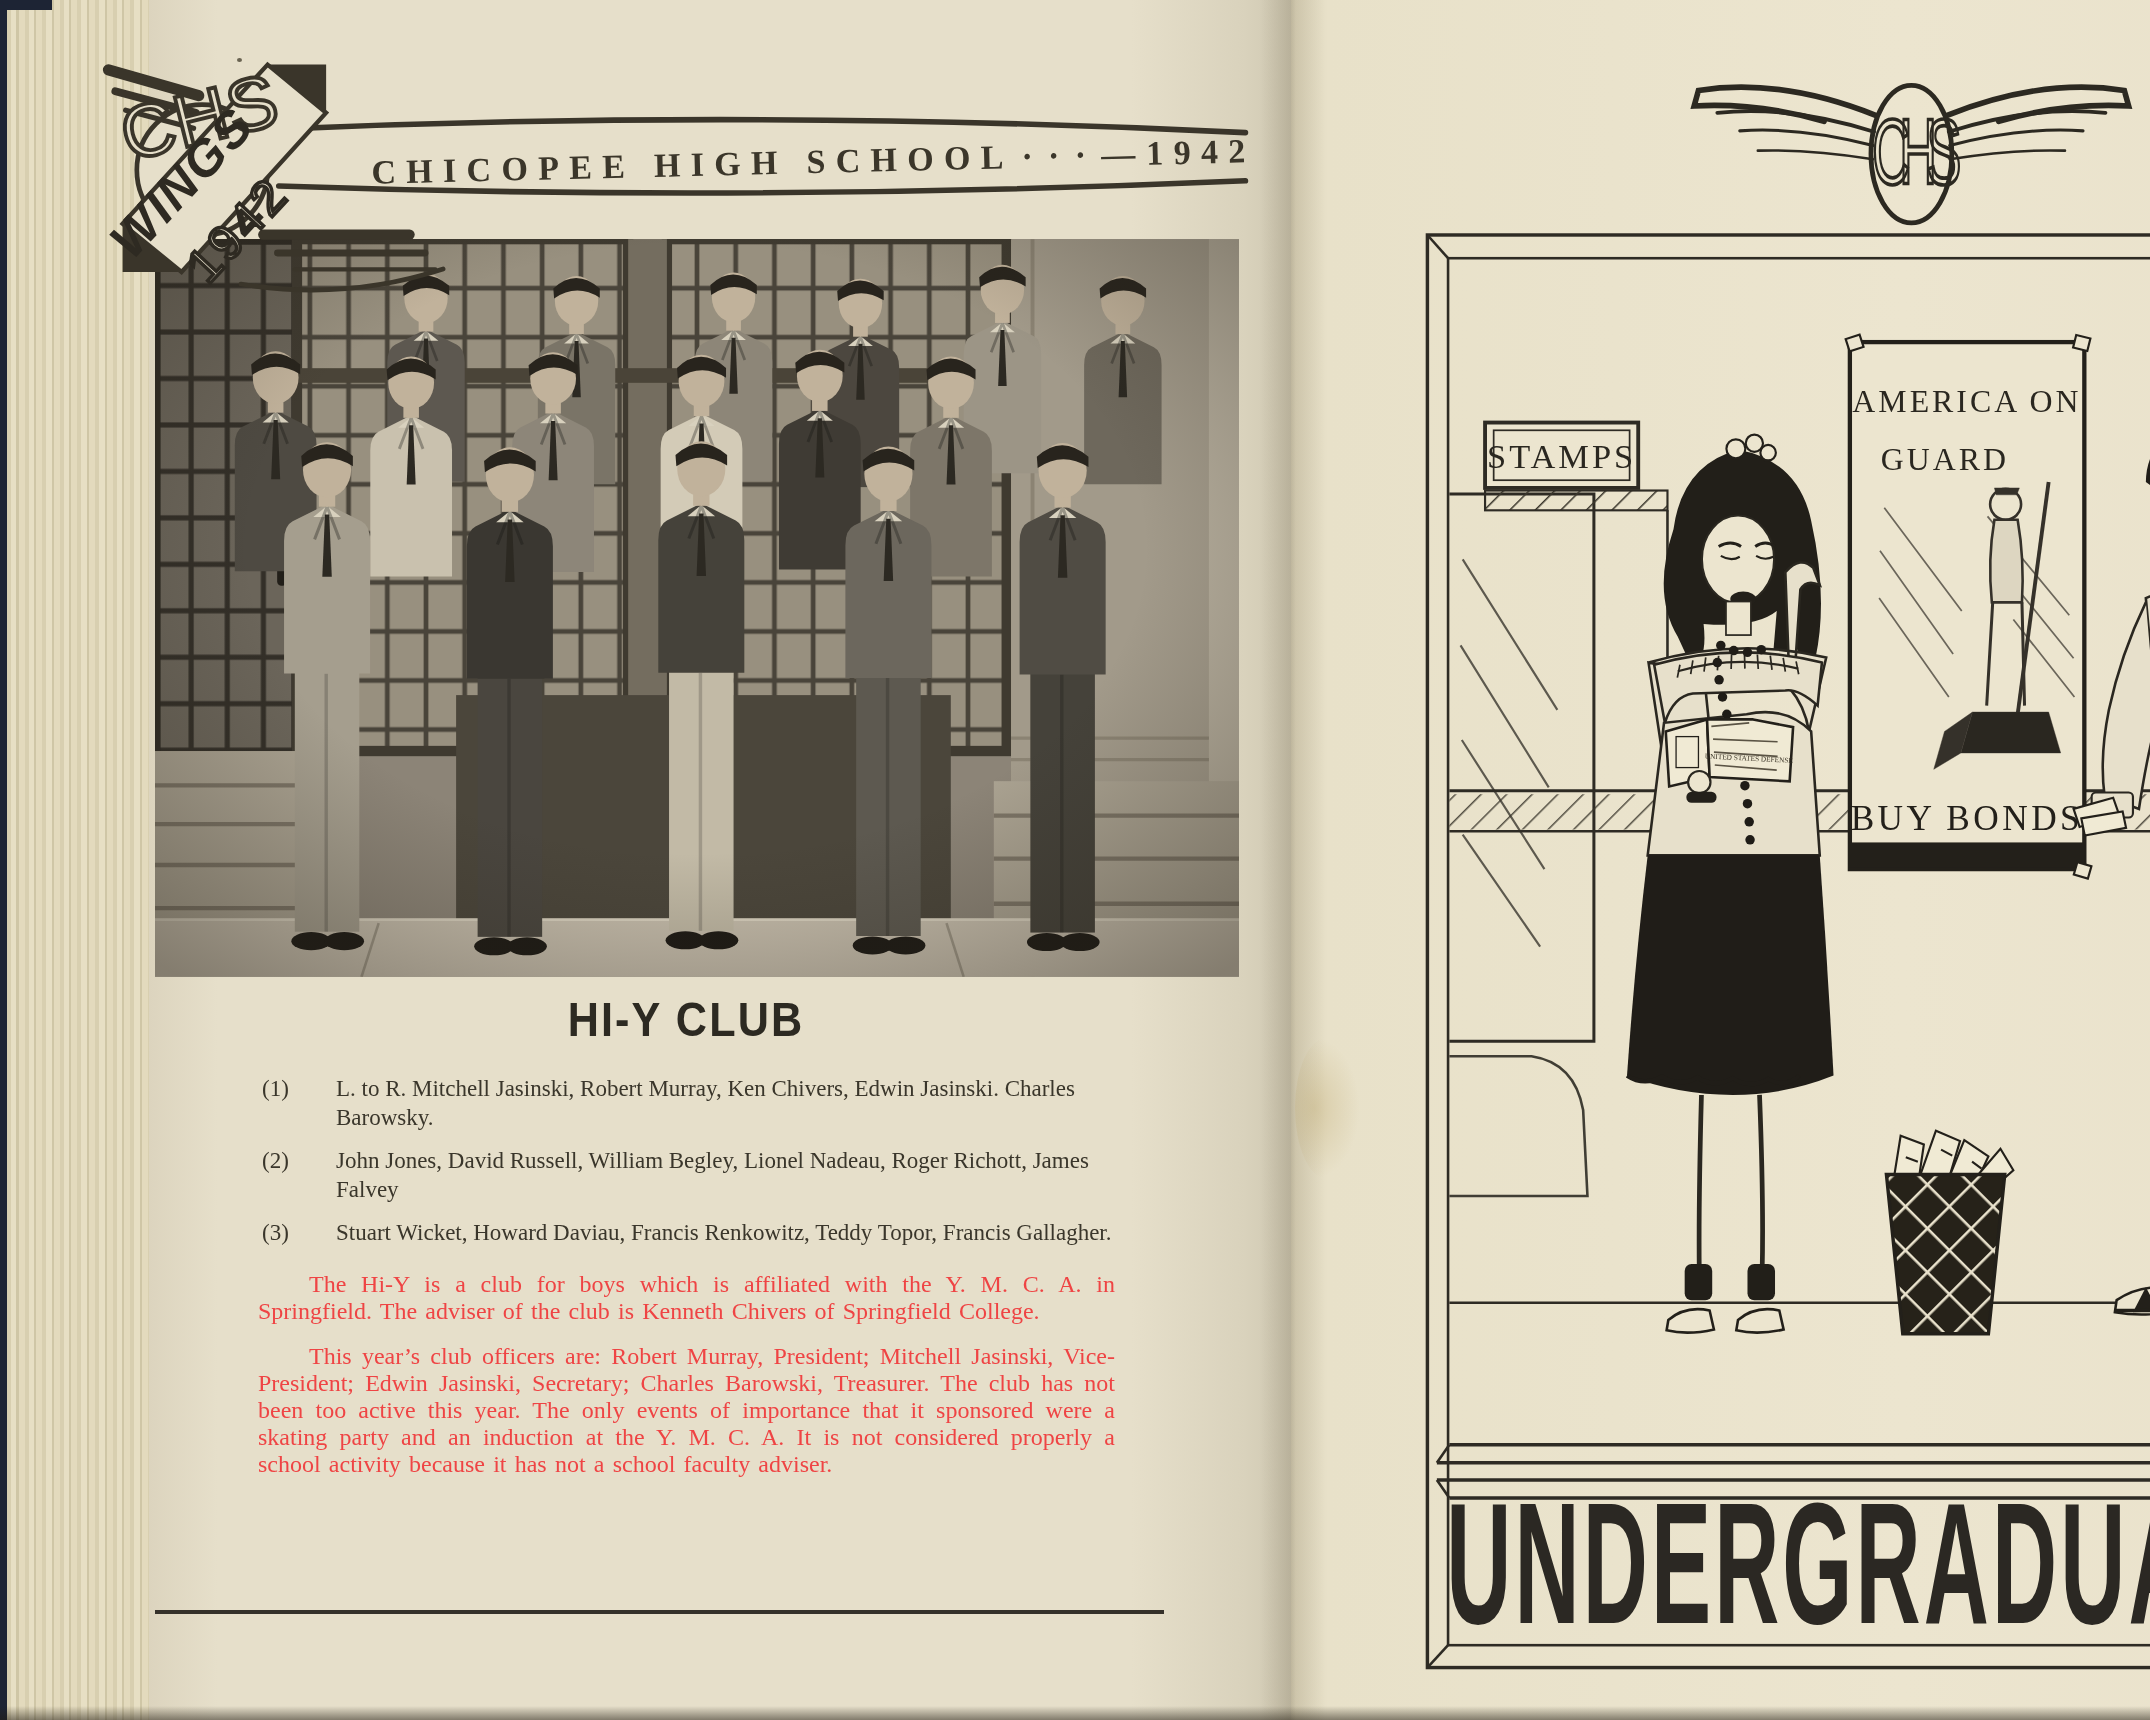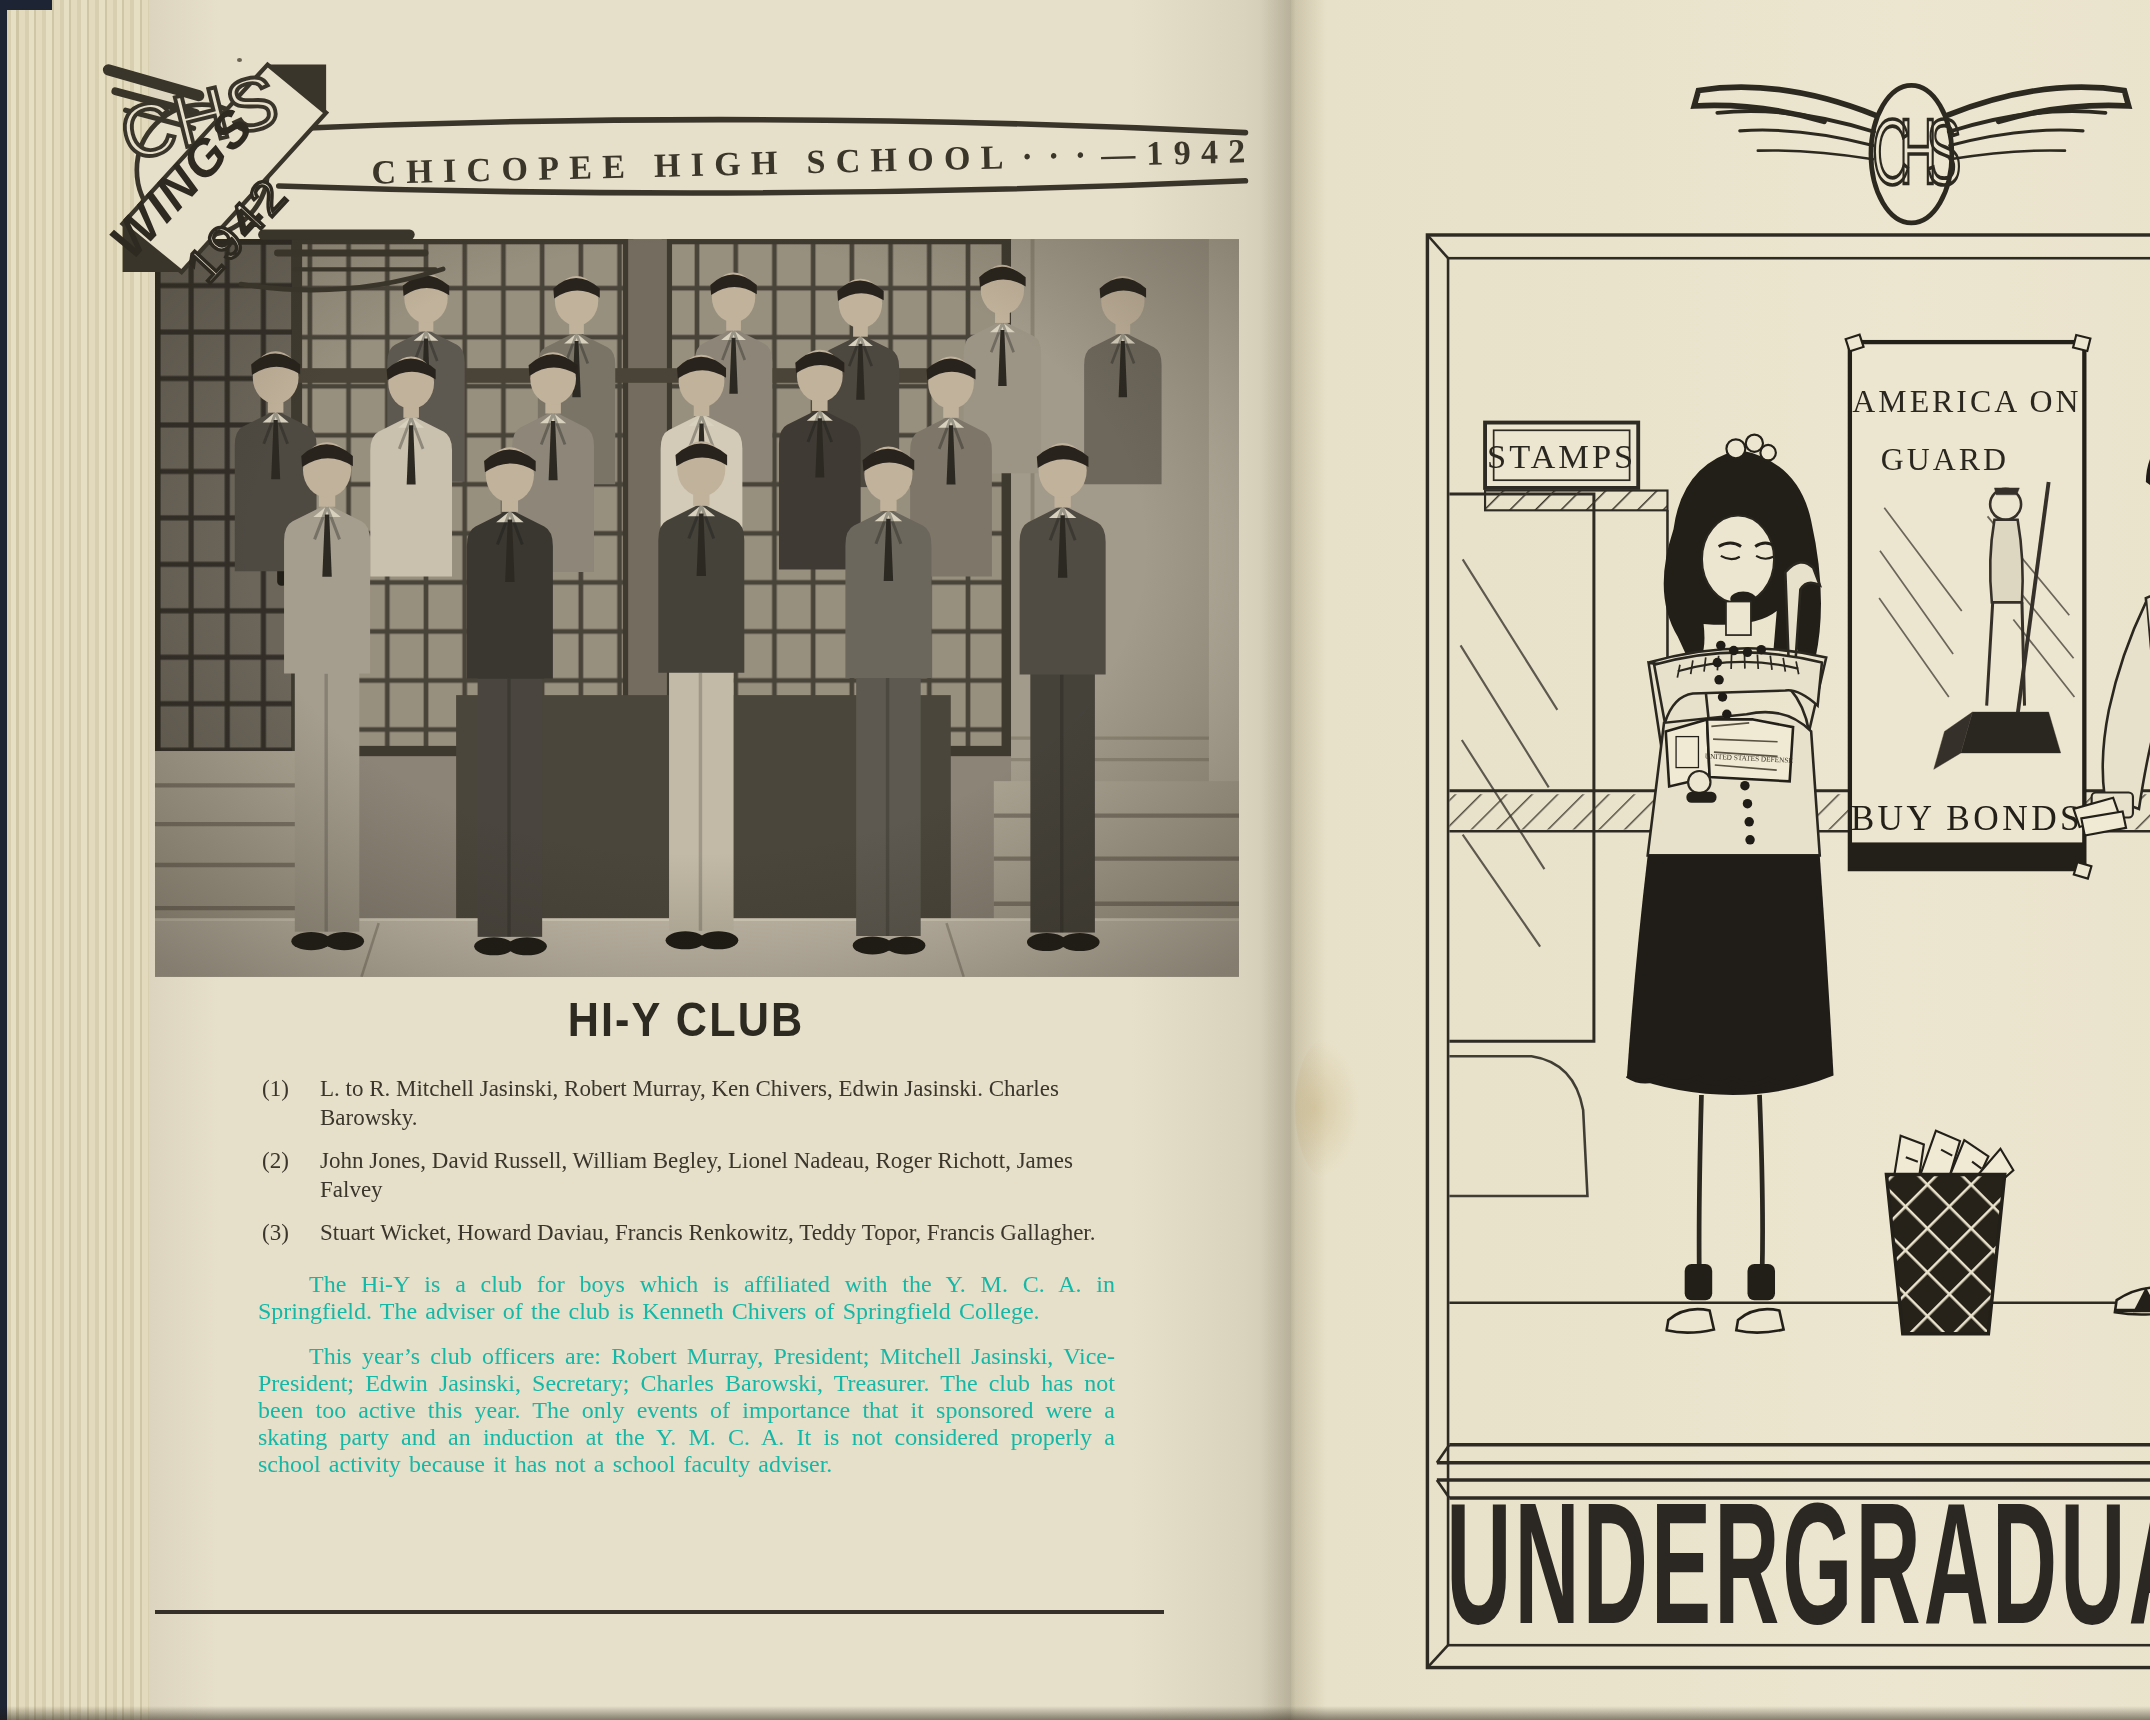--- a/index.html
+++ b/index.html
@@ -33,23 +33,23 @@
   .header-text .sep{margin:0 7.7px;letter-spacing:3.4px;}
   .hiy-heading{
     position:absolute;left:258px;top:994px;width:856px;text-align:center;
     font-family:"Liberation Sans","DejaVu Sans",sans-serif;font-weight:700;
     font-size:45px;letter-spacing:2.2px;color:#2d2a22;transform:scale(.96,1.08);
   }
   .caption-list{position:absolute;left:262px;top:1074px;width:855px;
     font-size:23px;line-height:29px;color:#3a362b;}
   .cap-item{display:flex;margin-bottom:13.8px;}
   .cap-num{width:58px;flex:none;}
-  .cap-text{flex:1;}
+  .cap-text{flex:1;margin-left:16px;}
   .paragraphs{position:absolute;left:258px;top:1271px;width:857px;
-    font-size:24px;line-height:27px;color:#14b8a6;text-align:justify;word-spacing:2.2px;}
+    font-size:24px;line-height:27px;color:#ef4444;text-align:justify;word-spacing:2.2px;}
   .paragraphs p{margin:0 0 17.6px 0;text-indent:51px;}
   .rule{position:absolute;left:155px;top:1610px;width:1009px;height:3.9px;background:#35312a;}
   
   .photo-svg{position:absolute;left:155px;top:239px;width:1084px;height:738px;}
   .overlay-svg{position:absolute;left:0;top:0;width:2561px;height:1721px;pointer-events:none;}
   svg text{font-family:"Liberation Serif","DejaVu Serif",serif;}
   .sans{font-family:"Liberation Sans","DejaVu Sans",sans-serif;}
 </style>
 </head>
 <body>

